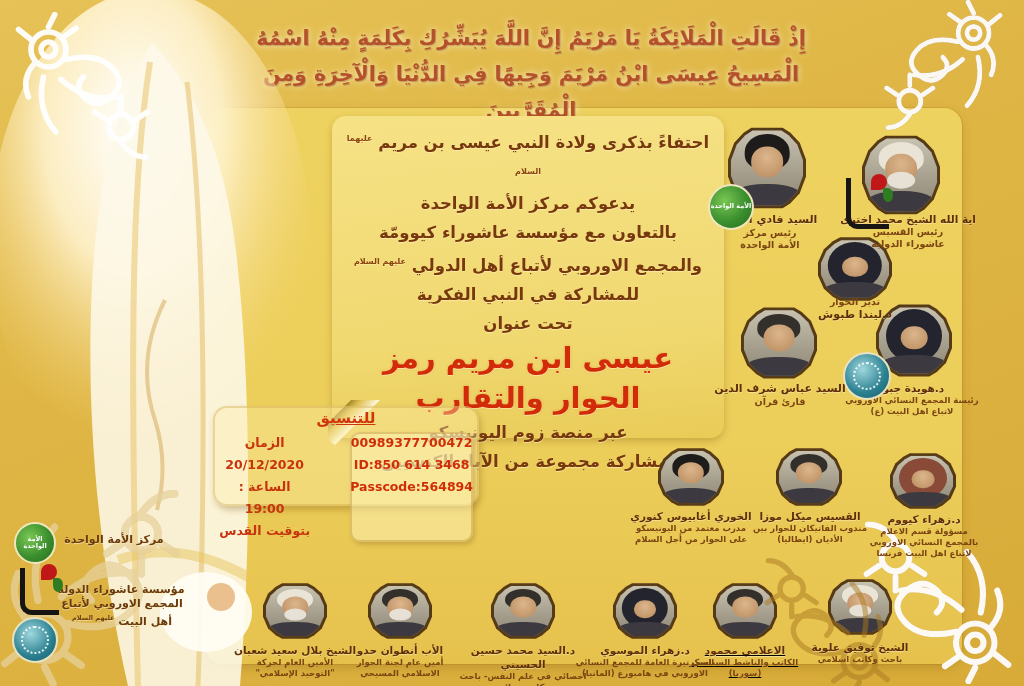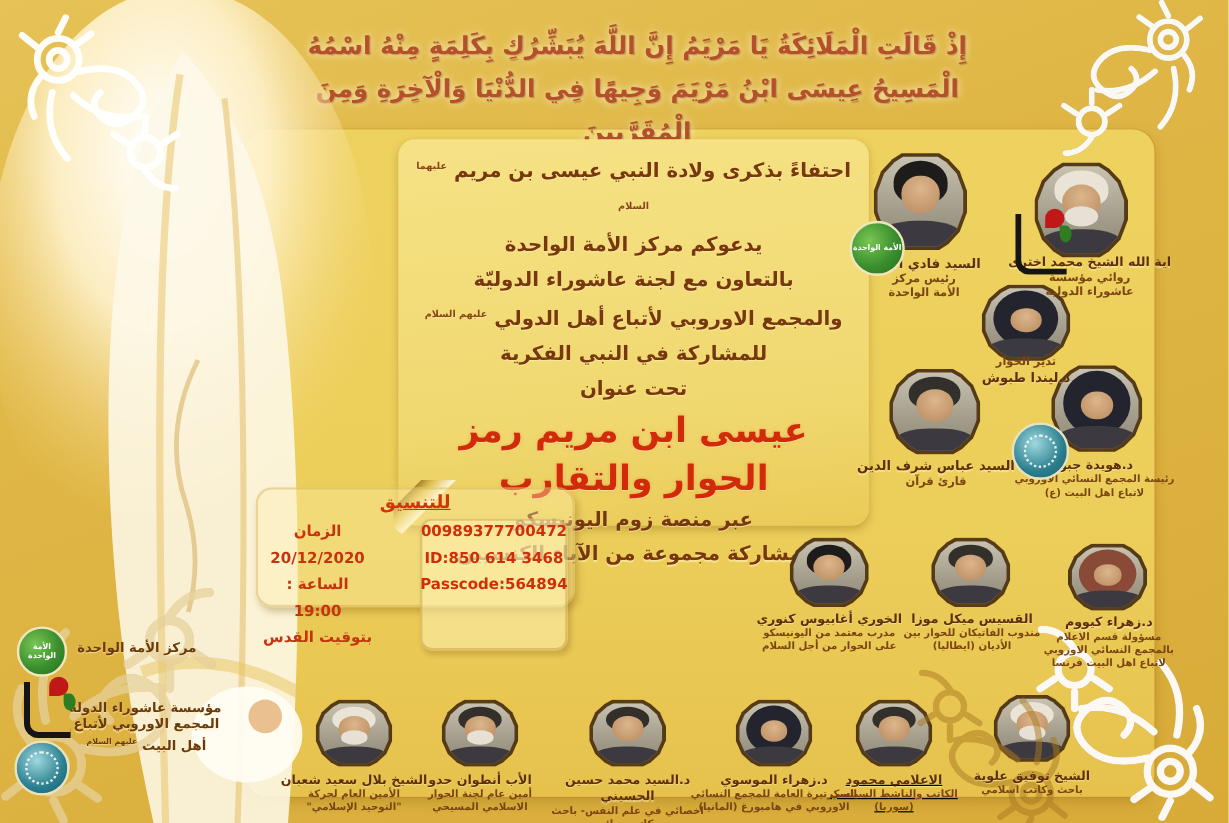--- a/index.html
+++ b/index.html
@@ -166,21 +166,21 @@
     <div>إِذْ قَالَتِ الْمَلَائِكَةُ يَا مَرْيَمُ إِنَّ اللَّهَ يُبَشِّرُكِ بِكَلِمَةٍ مِنْهُ اسْمُهُ</div>
     <div>الْمَسِيحُ عِيسَى ابْنُ مَرْيَمَ وَجِيهًا فِي الدُّنْيَا وَالْآخِرَةِ وَمِنَ الْمُقَرَّبِينَ</div>
   </div>
 
   <div class="sub-panel">
     <div class="curl"></div>
   </div>
   <div class="invite">
     <div class="intro-line"><span>احتفاءً بذكرى ولادة النبي عيسى بن مريم</span> <sup>عليهما السلام</sup></div>
     <div class="intro-line">يدعوكم مركز الأمة الواحدة</div>
-    <div class="intro-line">بالتعاون مع لجنة عاشوراء الدوليّة</div>
+    <div class="intro-line">بالتعاون مع مؤسسة عاشوراء كيوومّة</div>
     <div class="intro-line"><span>والمجمع الاوروبي لأتباع أهل الدولي</span> <sup>عليهم السلام</sup></div>
     <div class="intro-line">للمشاركة في النبي الفكرية</div>
     <div class="intro-line">تحت عنوان</div>
     <div class="title-line">عيسى ابن مريم رمز الحوار والتقارب</div>
     <div class="intro-line">عبر منصة زوم اليونيسكو</div>
     <div class="intro-line">بمشاركة مجموعة من الآباء الكنسيين</div>
   </div>
 
   <div class="coord">
     <div class="coord-head">للتنسيق</div>
@@ -217,21 +217,21 @@
   <div class="pframe" style="left:862px;top:134px;width:78px;height:82px;">
     <div class="photo wturban beard">
         <i class="head"></i>
         <i class="face"></i>
         <i class="torso"></i>
       </div>
   </div>
   <div class="ashura" style="left:846px;top:178px;width:38px;height:46px;"></div>
   <div class="cap" style="left:838px;top:212px;width:140px;">
     <div class="nm" style="font-size:10.5px;">اية الله الشيخ محمد اخترى</div>
-    <div class="rl">روائي مؤسسة</div>
+    <div class="rl">رئيس القسيس</div>
     <div class="rl">عاشوراء الدولية</div>
   </div>
 
   <div class="pframe" style="left:818px;top:236px;width:74px;height:66px;">
     <div class="photo w">
         <i class="head"></i>
         <i class="face"></i>
         <i class="torso"></i>
       </div>
   </div>

